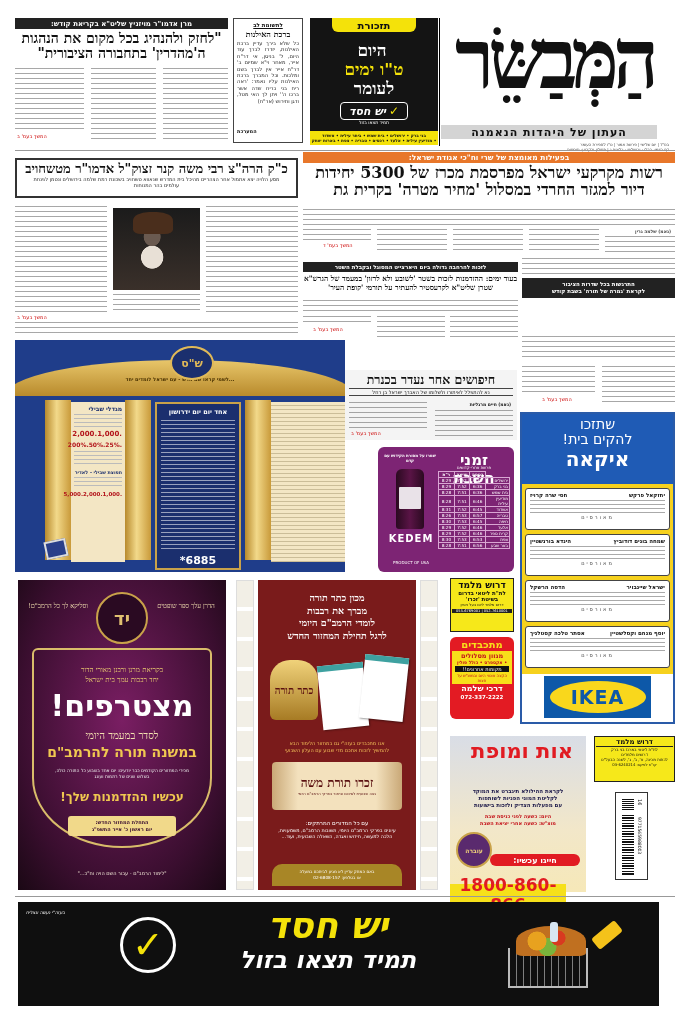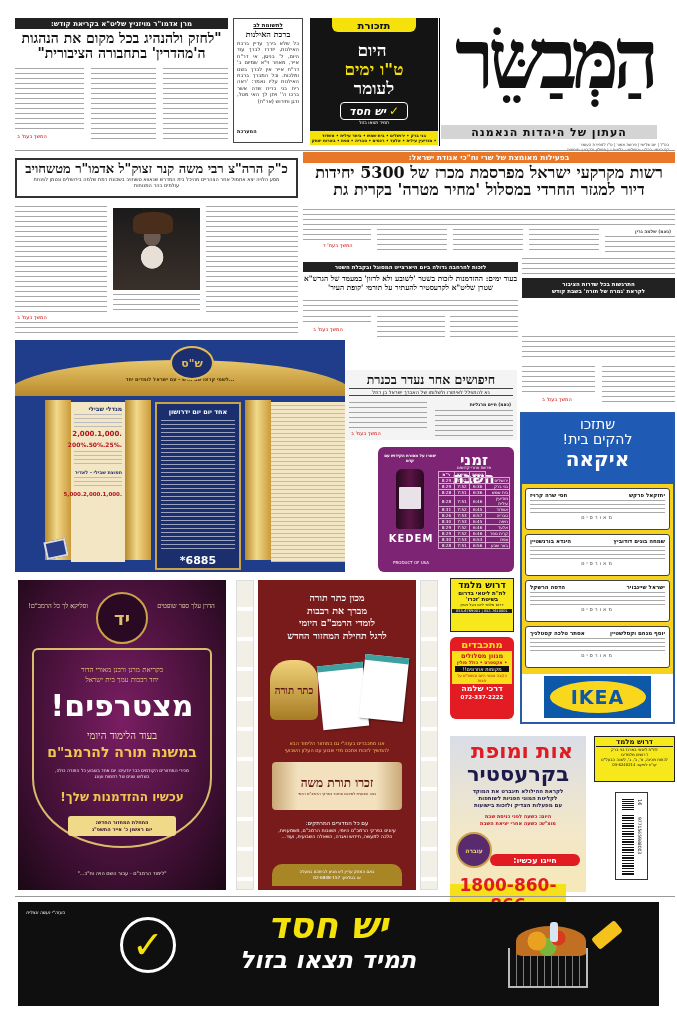--- a/index.html
+++ b/index.html
@@ -337,21 +337,21 @@
 <div id="ad-rambam" class="abs" style="left:18px;top:580px;width:208px;height:310px;overflow:hidden;">
   <div class="abs center serif" style="right:10px;top:22px;width:60px;font-size:6.5px;line-height:8px;">הדרן עלך ספר שופטים</div>
   <div class="abs center serif" style="left:10px;top:22px;width:60px;font-size:6.5px;line-height:8px;">וסליקא לך כל הרמב"ם!</div>
   <div class="abs center" style="left:78px;top:12px;width:52px;height:52px;border-radius:50%;background:#2a0a22;border:2px solid #c9a24a;">
     <span style="color:#e0c070;font-size:18px;font-weight:900;">יד</span>
   </div>
   <div class="abs" style="left:14px;top:68px;width:180px;height:200px;border:2px solid #d9bc6a;border-radius:6px 6px 50% 50% / 6px 6px 35% 35%;"></div>
   <div class="abs center serif" style="left:0;top:86px;width:208px;font-size:7px;color:#e8c870;">בקריאת מרנן ורבנן מאורי הדור</div>
   <div class="abs center serif" style="left:0;top:96px;width:208px;font-size:7px;color:#e8c870;">יחד רבבות עמך בית ישראל</div>
   <div class="abs center" style="left:0;top:108px;width:208px;font-size:30px;font-weight:900;color:#fff;">מצטרפים!</div>
-  <div class="abs center serif" style="left:0;top:150px;width:208px;font-size:10px;color:#f3e0b0;">בעוד הלימוד היומי</div>
+  <div class="abs center serif" style="left:0;top:150px;width:208px;font-size:10px;color:#f3e0b0;">לסדר במעמד היומי</div>
   <div class="abs center" style="left:0;top:164px;width:208px;font-size:14px;font-weight:900;color:#f0c850;">במשנה תורה להרמב"ם</div>
   <div class="abs center" style="left:30px;top:188px;width:148px;font-size:4.5px;line-height:6px;color:#eee;">מכירי המחזורים הקודמים כבר יודעים: יום אחד בשבוע כל התורה כולה, בשלוש שנים של רתמות ועונג</div>
   <div class="abs center" style="left:0;top:210px;width:208px;font-size:12px;font-weight:900;color:#f0c850;">עכשיו ההזדמנות שלך!</div>
   <div class="abs center" style="left:50px;top:236px;width:108px;height:20px;background:#f1d98a;border-radius:3px;color:#3a0e2f;flex-direction:column;font-weight:bold;font-size:5px;line-height:7px;">
     <span>התחלת המחזור החדש:</span>
     <span>יום ראשון כ' אייר התשפ"ג</span>
   </div>
   <div class="abs center" style="left:10px;top:290px;width:188px;font-size:5px;color:#f0e6d6;">"לימוד הרמב"ם - עבור השם הויה וח"כ..."</div>
 </div>
 
@@ -400,21 +400,20 @@
     <div style="font-size:4.5px;font-weight:bold;">• אקספרס • כולל פולין</div>
     <div style="font-size:5px;background:#111;color:#fff;margin:1px 2px;">מקומות אחרונים!!</div>
     <div style="font-size:4px;line-height:5px;">הקצה אוטוי היום ובמוצ"ש עד חצות</div>
   </div>
   <div style="font-size:8px;font-weight:900;line-height:10px;">דרכי שלמה</div>
   <div style="font-size:5.5px;font-weight:bold;direction:ltr;">072-337-2222</div>
 </div>
 
 <div id="ad-ot" class="abs" style="left:450px;top:736px;width:136px;height:156px;">
   <div class="abs center" style="left:0;top:3px;width:136px;font-size:21px;font-weight:900;color:#e11b22;line-height:24px;padding-left:8px;">אות ומופת</div>
-  <div class="abs center" style="left:0;top:26px;width:136px;font-size:21px;font-weight:900;color:#1d1a4a;line-height:24px;">בקרעסטיר</div>
   <div class="abs center" style="left:0;top:52px;width:136px;flex-direction:column;font-size:5.5px;line-height:7px;font-weight:bold;color:#1d1a4a;">
     <span>לקראת ההילולא תיגברט את המוקד</span>
     <span>לקליטת המוני הפניות לשותפות</span>
     <span>עם מפעלות הצדיק ולזכות בישועות</span>
   </div>
   <div class="abs center" style="left:0;top:77px;width:136px;flex-direction:column;font-size:5px;line-height:7px;font-weight:bold;color:#c4121a;">
     <span>היום: כשעה לפני כניסת שבת</span>
     <span>מוצ"ש: כשעה אחרי יציאת השבת</span>
   </div>
   <div class="abs center" style="left:6px;top:96px;width:36px;height:36px;border-radius:50%;background:#5a2a6e;border:2px solid #c9a24a;color:#f0d27a;font-size:6px;font-weight:bold;">

